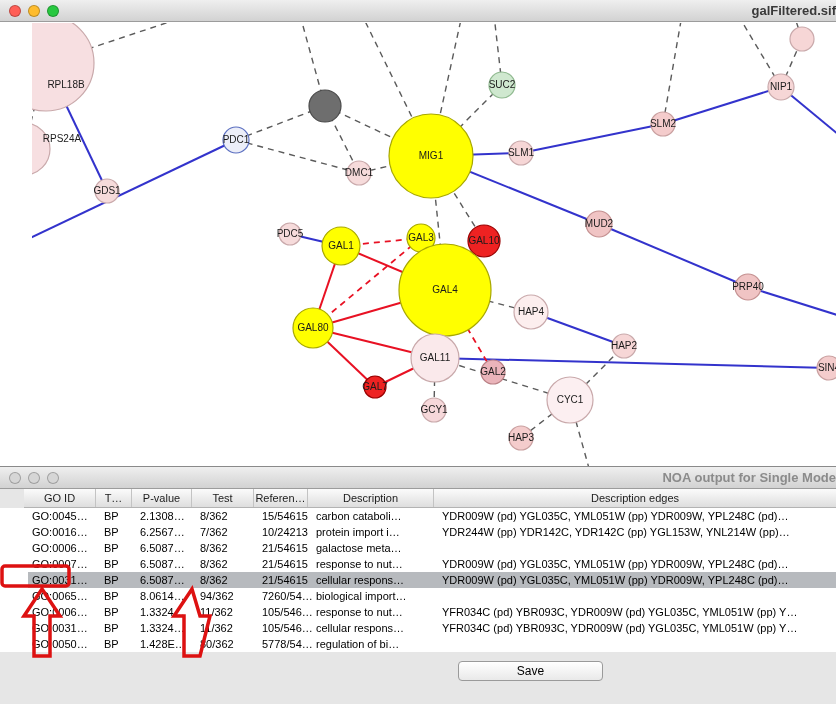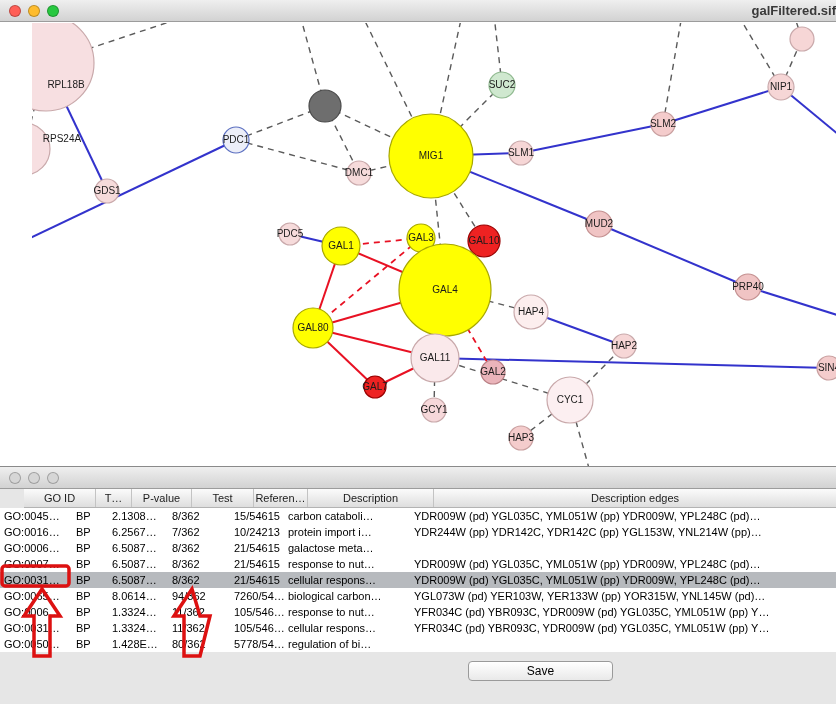--- a/index.html
+++ b/index.html
@@ -38,35 +38,35 @@
     border-bottom:1px solid #b3b3b3;
     margin-left:24px;
   }
   .hcell {
     font-size:11px; color:#1c1c1c; border-right:1px solid #c3c3c3;
     display:flex; align-items:center; justify-content:center;
     white-space:nowrap; overflow:hidden;
   }
   .c0{width:72px}.c1{width:36px}.c2{width:60px}.c3{width:62px}.c4{width:54px}.c5{width:126px}.c6{flex:1; border-right:none;}
   .tbody { background:#fff; height:144px; overflow:hidden; }
-  .trow { display:flex; height:16px; background:#fff; }
+  .trow { display:flex; height:16px; background:#fff;margin-left:28px; }
   .trow.selected { background:#b7babe; }
   .tcell {
     font-size:11px; color:#000; padding:2px 0 0 4px;
     white-space:nowrap; overflow:hidden;
   }
   .footer { position:absolute; left:0; bottom:0; width:836px; height:55px; }
   .btn {
     position:absolute; top:12px; width:145px; height:20px;
     border:1px solid #9a9a9a; border-radius:4px;
     background:linear-gradient(#ffffff,#e9e9e9);
     font-size:12px; color:#000; text-align:center; line-height:18px;
     box-shadow: inset 0 1px 0 rgba(255,255,255,.7);
   }
-  .btn-save   { left:468px; }
+  .btn-save   { left:458px; }
   .btn-cancel { left:676px; }
 
   
   .annot { position:absolute; left:0; top:0; width:836px; height:704px; pointer-events:none; z-index:50; }
   .annot-shape { fill:none; stroke-width:3.5; }
 </style>
 </head>
 <body>
 
 <div class="window-top">
@@ -190,20 +190,21 @@
   </div>
 </div>
 
 <div class="window-bottom">
   <div class="titlebar">
     <div class="lights">
       <span class="light inactive-light" style="background: rgb(214, 214, 214);"></span>
       <span class="light inactive-light" style="background: rgb(214, 214, 214);"></span>
       <span class="light inactive-light" style="background: rgb(214, 214, 214);"></span>
     </div>
+    <span class="title-text inactive">NOA output for Single Mode</span>
   </div>
 
   <div class="thead" id="thead">
       <div class="hcell c0">GO ID</div>
       <div class="hcell c1">T…</div>
       <div class="hcell c2">P-value</div>
       <div class="hcell c3">Test</div>
       <div class="hcell c4">Referen…</div>
       <div class="hcell c5">Description</div>
       <div class="hcell c6">Description edges</div>
@@ -252,22 +253,21 @@
         <div class="tcell c4">21/54615</div>
         <div class="tcell c5">cellular respons…</div>
         <div class="tcell c6">YDR009W (pd) YGL035C, YML051W (pp) YDR009W, YPL248C (pd)…</div>
       </div>
       <div class="trow">
         <div class="tcell c0">GO:0065…</div>
         <div class="tcell c1">BP</div>
         <div class="tcell c2">8.0614…</div>
         <div class="tcell c3">94/362</div>
         <div class="tcell c4">7260/54…</div>
-        <div class="tcell c5">biological carbon…</div>
-        <div class="tcell c6">YGL073W (pd) YER103W, YER133W (pp) YOR315W, YNL145W (pd)…</div>
+        <div class="tcell c5">biological import…</div>
       </div>
       <div class="trow">
         <div class="tcell c0">GO:0006…</div>
         <div class="tcell c1">BP</div>
         <div class="tcell c2">1.3324…</div>
         <div class="tcell c3">11/362</div>
         <div class="tcell c4">105/546…</div>
         <div class="tcell c5">response to nut…</div>
         <div class="tcell c6">YFR034C (pd) YBR093C, YDR009W (pd) YGL035C, YML051W (pp) Y…</div>
       </div>

